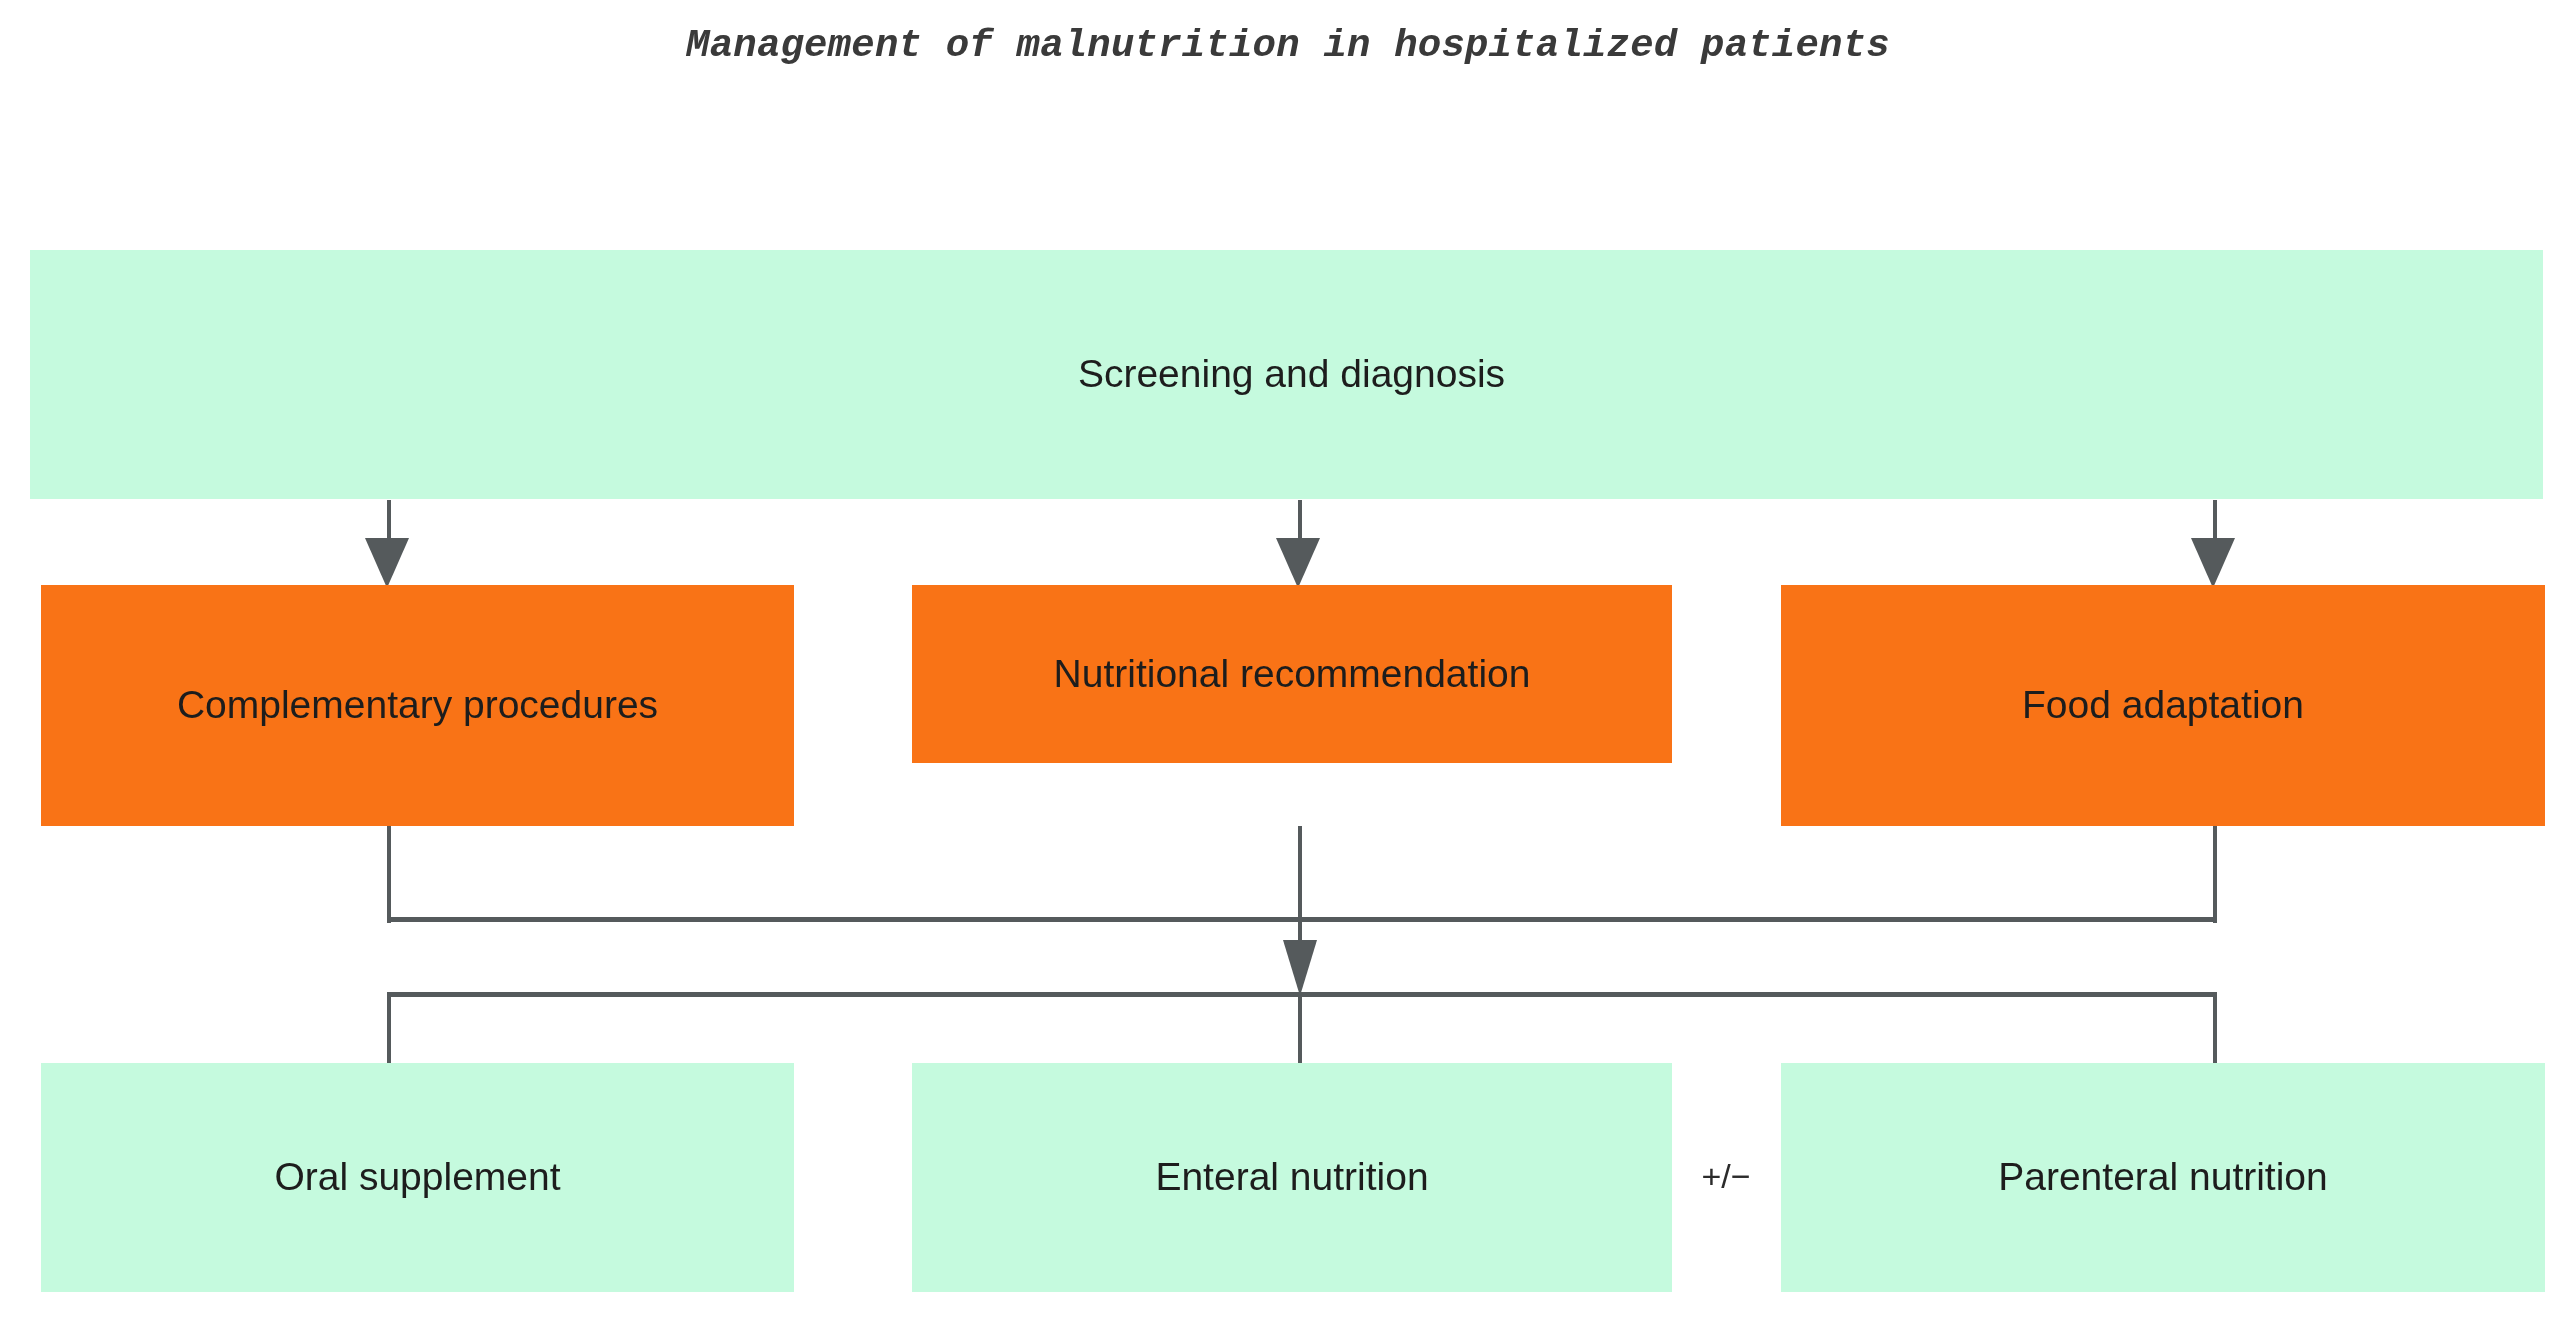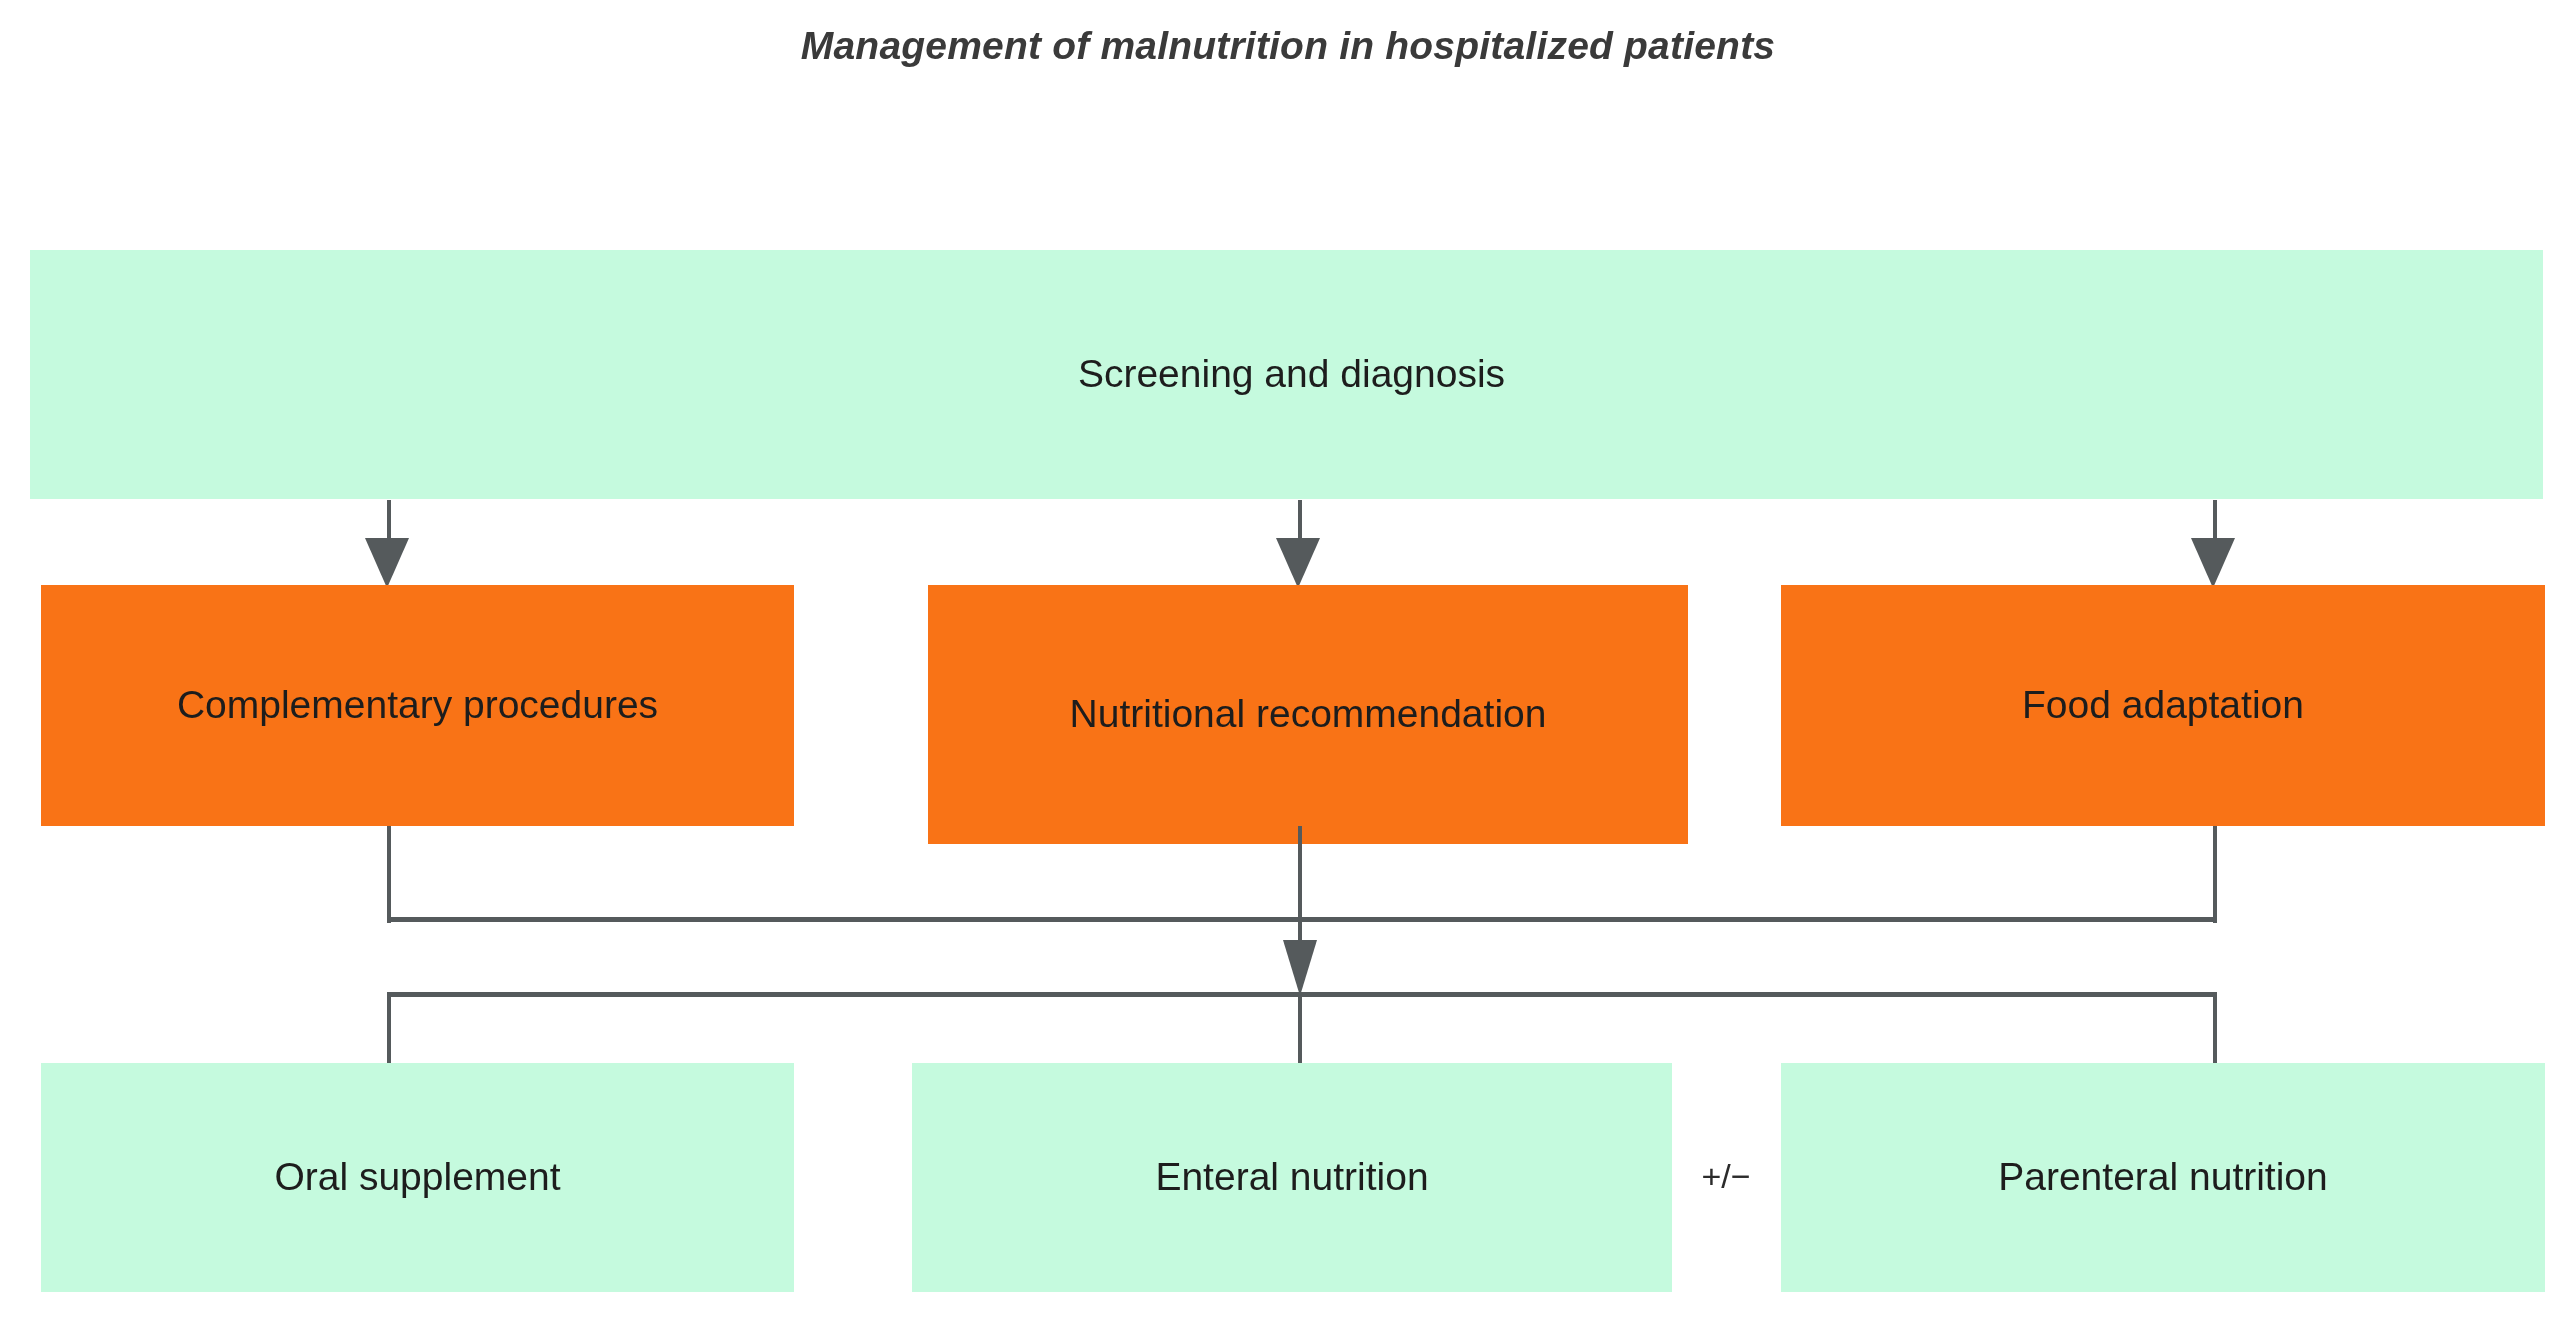--- a/index.html
+++ b/index.html
@@ -24,20 +24,21 @@
     left: 0;
     top: 24px;
     width: 2576px;
     text-align: center;
     font-size: 39px;
     font-weight: bold;
     font-style: italic;
     color: #3a3a3a;
     letter-spacing: 0.2px;
     white-space: nowrap;
+    font-family: Liberation Mono, monospace;
   }
   .node {
     position: absolute;
     display: flex;
     align-items: center;
     justify-content: center;
     box-sizing: border-box;
     color: #1d1d1d;
     font-size: 39px;
     font-weight: normal;
@@ -48,21 +49,21 @@
   .node.green { background: #c5fade; }
   .node.blue  { background: #f97316; }
 
   
   #node-screening {
     left: 30px;  top: 250px;
     width: 2513px; height: 249px; padding-left: 10px;
   }
   
   #node-complementary { left: 41px;   top: 585px; width: 753px; height: 241px; }
-  #node-nutritional   { left: 912px; top: 585px; width: 760px; height: 259px; margin-left: 16px; }
+  #node-nutritional   { left: 912px; top: 585px; width: 760px; height: 178px; }
   #node-food          { left: 1781px; top: 585px; width: 764px; height: 241px; }
   
   #node-oral       { left: 41px;   top: 1063px; width: 753px; height: 229px; }
   #node-enteral    { left: 912px; top: 1063px; width: 760px; height: 229px; }
   #node-parenteral { left: 1781px; top: 1063px; width: 764px; height: 229px; }
 
   
   .vline {
     position: absolute;
     width: 4.3px;

